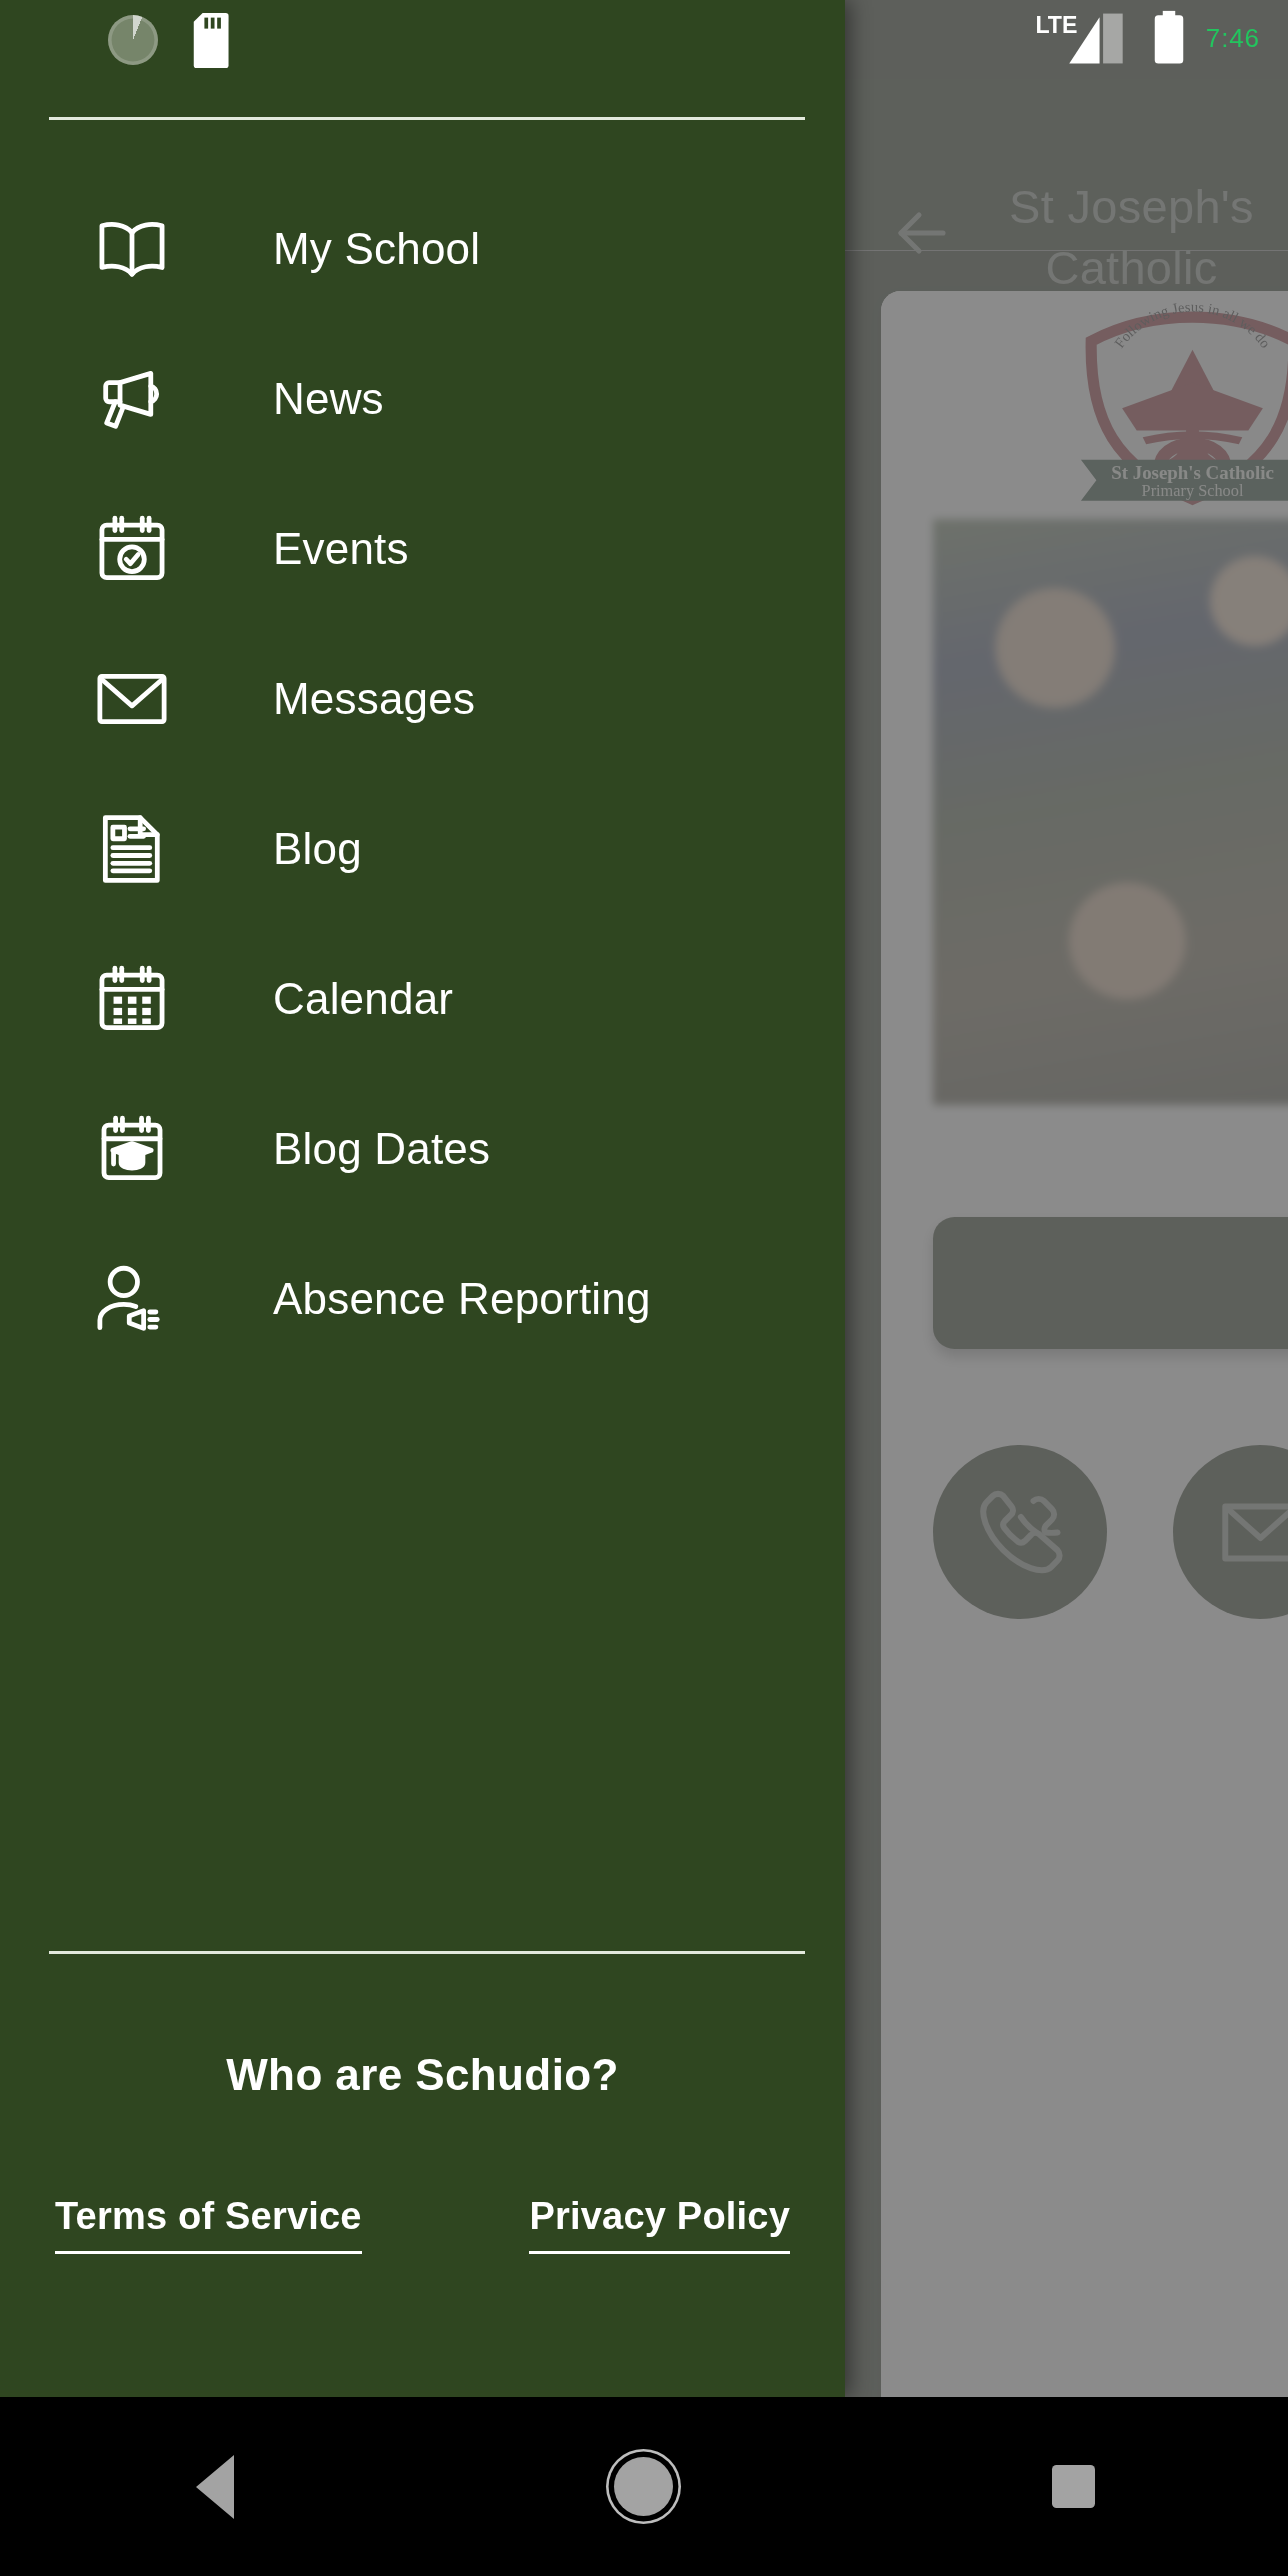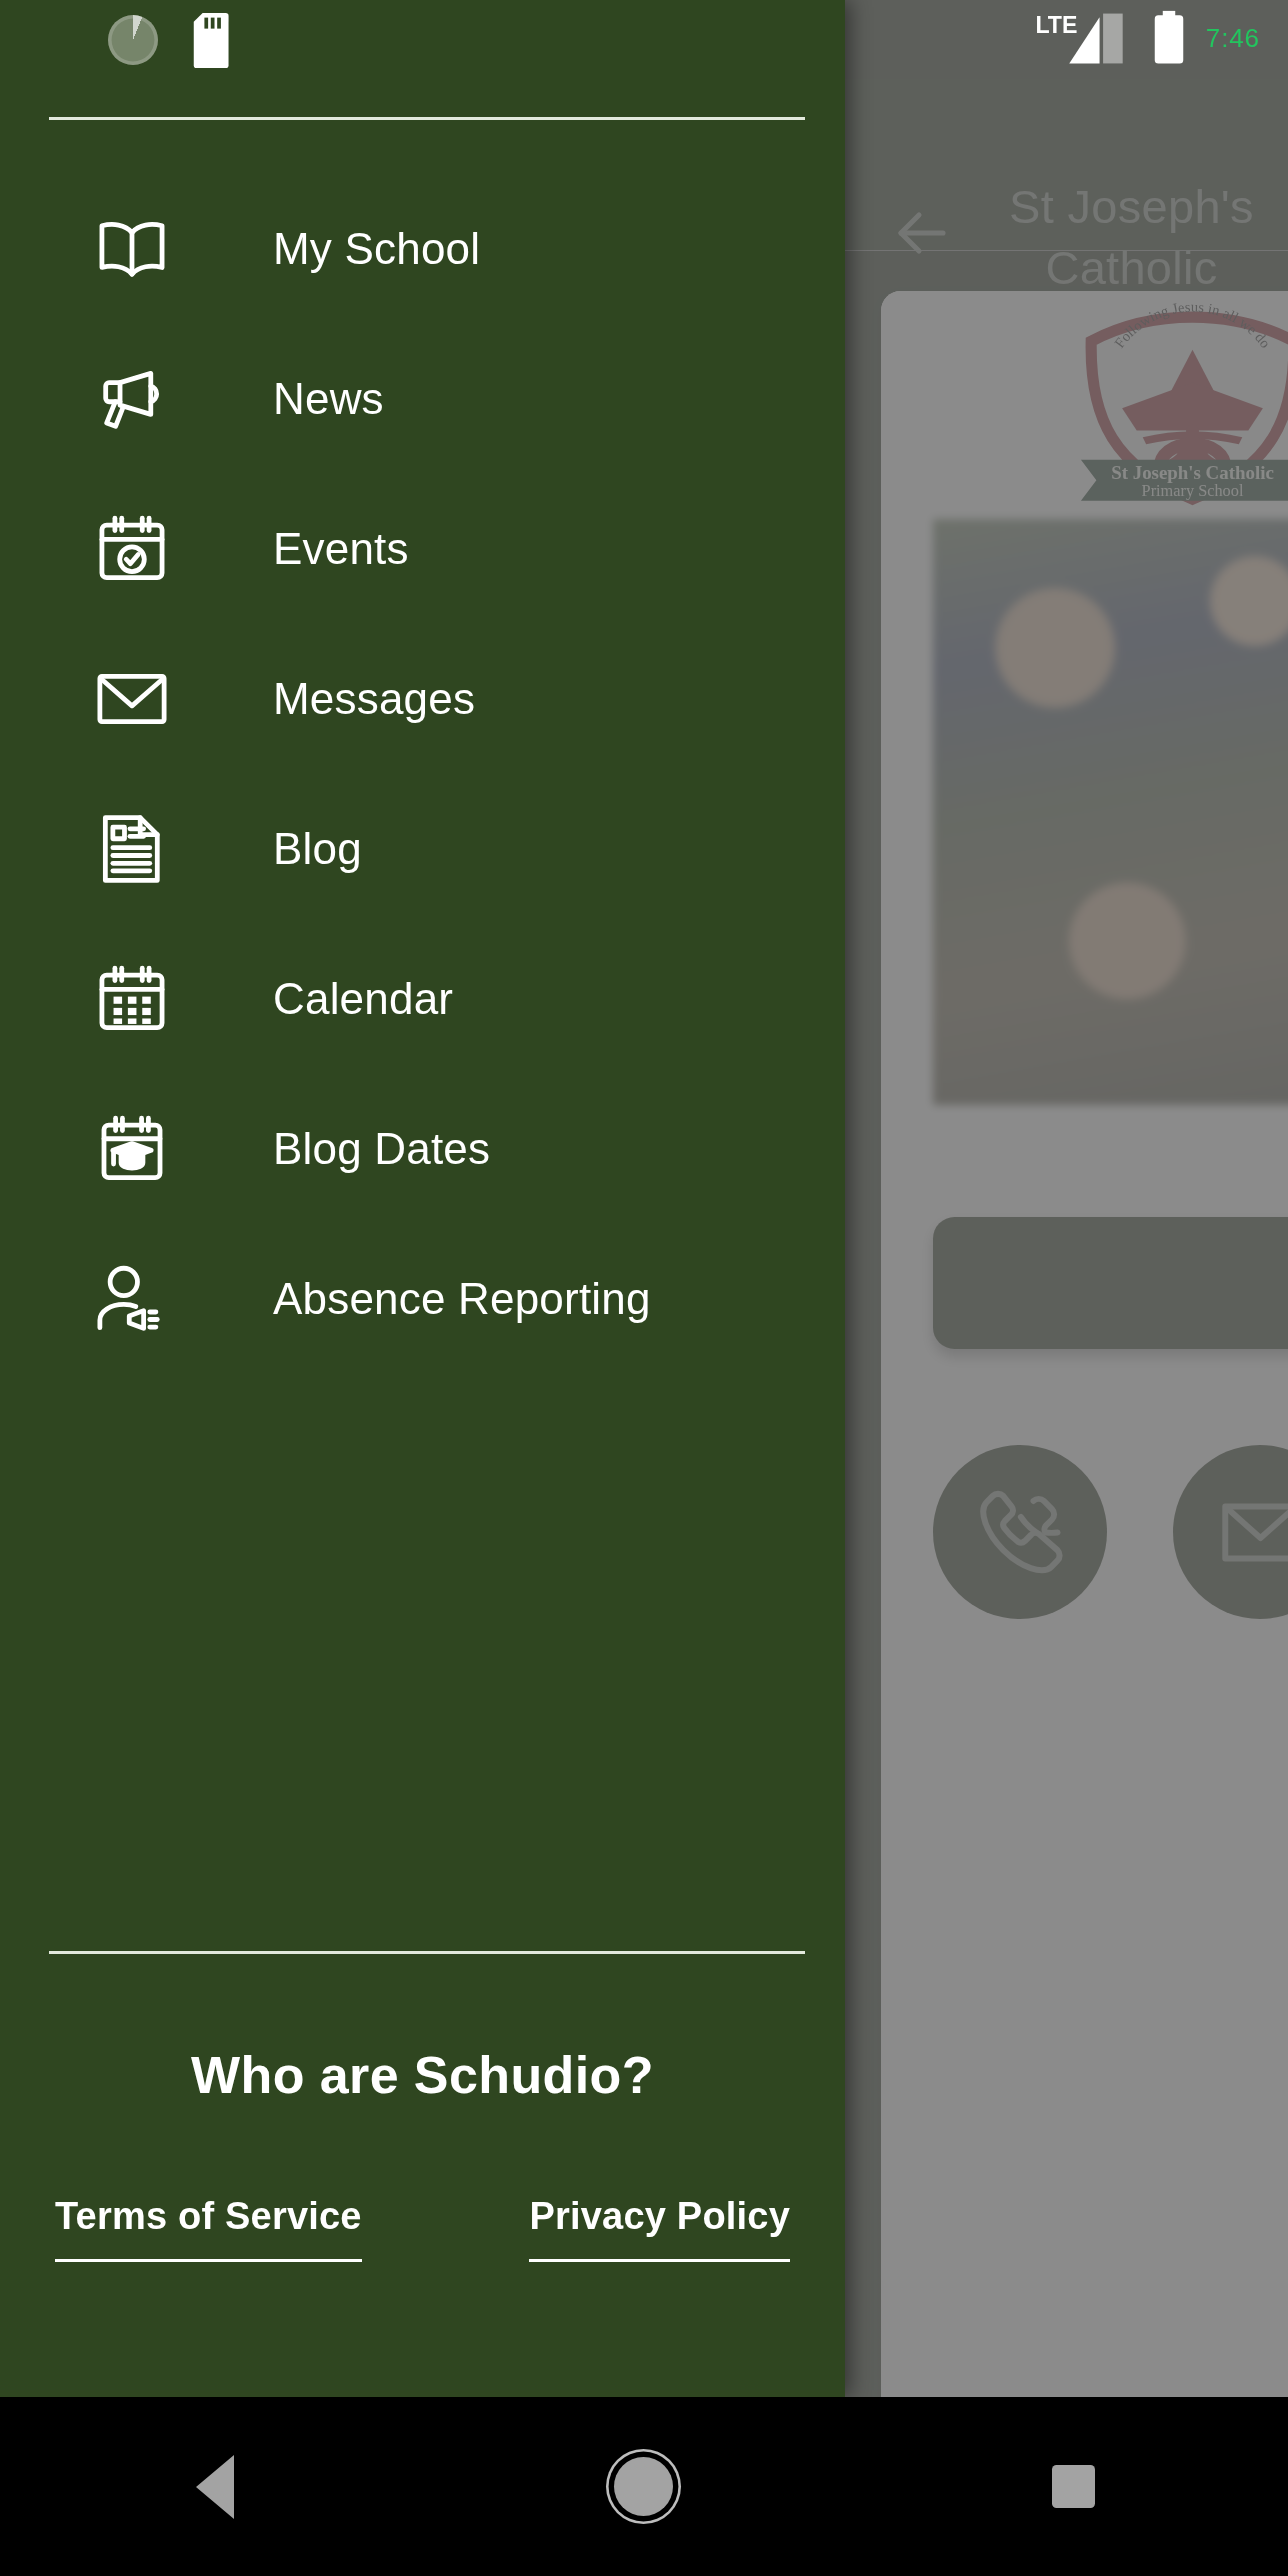--- a/index.html
+++ b/index.html
@@ -136,32 +136,32 @@
   .menu-label {
     position:absolute; left:273px;
     color:#ffffff; font-size:44px; line-height:52px;
     letter-spacing:0.2px; white-space:nowrap;
   }
 
   
   #drawer-footer { position:absolute; left:0; right:0; top:2048px; }
   .who-link {
     text-align:center; color:#ffffff;
-    font-size:52px; line-height:54px; font-weight:bold;
+    font-size:44px; line-height:54px; font-weight:bold;
     letter-spacing:0.4px;
   }
   .legal-row {
     position:absolute; left:0; top:143px; width:845px;
     display:flex; justify-content:space-between;
     padding:0 55px;
   }
   .legal-link {
     color:#ffffff; font-size:38px; line-height:50px;
     font-weight:bold; letter-spacing:0.2px;
-    border-bottom:3.6px solid #ffffff; padding-bottom:18px;
+    border-bottom:3.6px solid #ffffff; padding-bottom:10px;
   }
 
   
   #navbar {
     position:absolute; left:0; bottom:0; width:1288px; height:179px;
     background:#000; z-index:70;
     display:flex; align-items:center; justify-content:space-around;
   }
   .nav-btn { width:143px; height:107px; display:flex; align-items:center; justify-content:center; }
   .nav-back  { width:0; height:0; border-top:32px solid transparent; border-bottom:32px solid transparent; border-right:38px solid #a3a3a3; }

